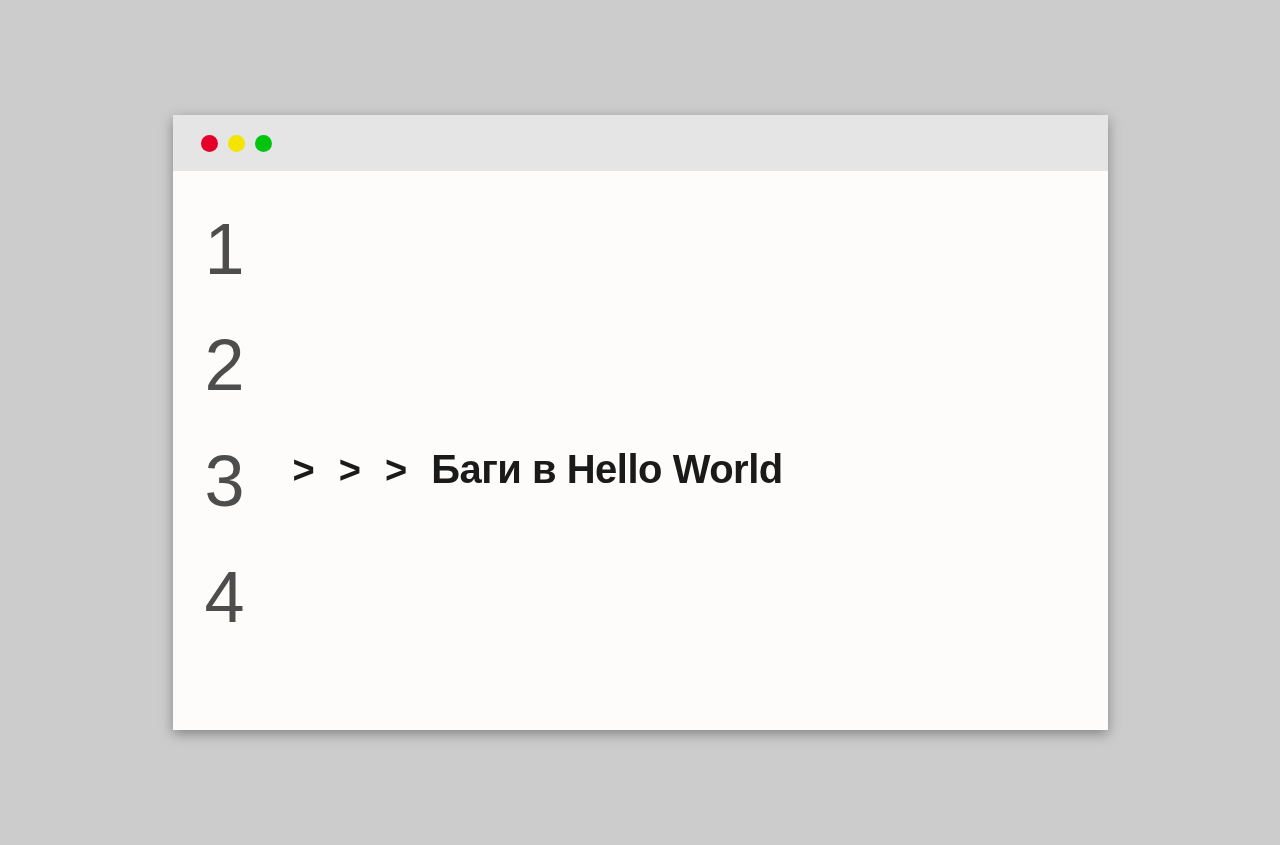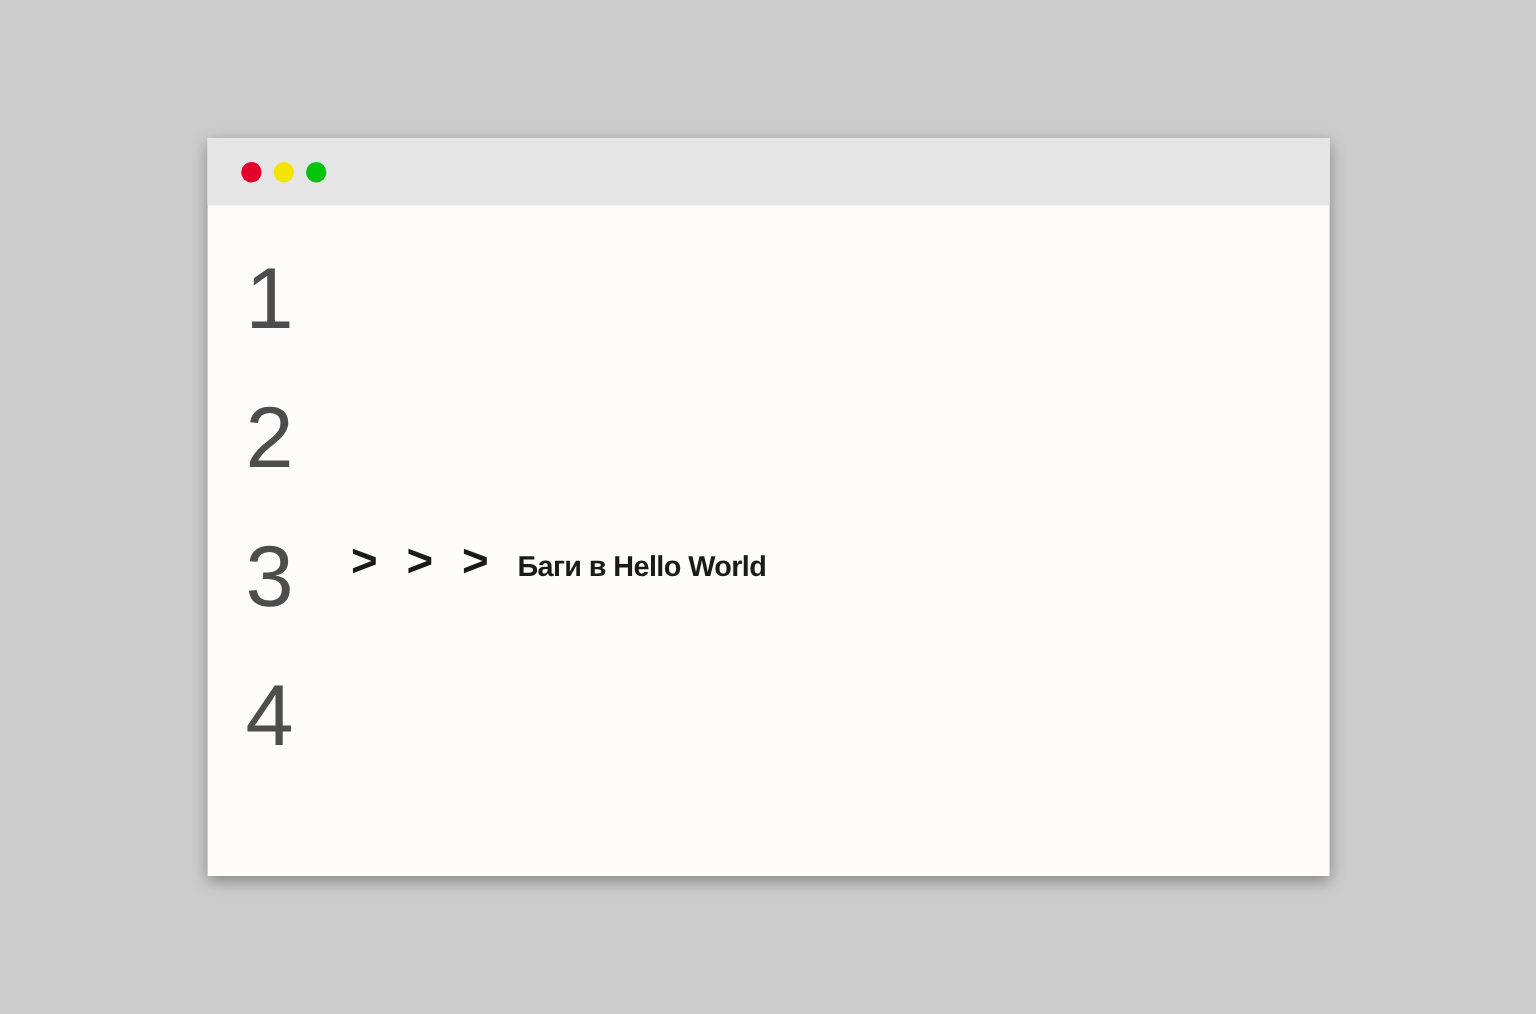--- a/index.html
+++ b/index.html
@@ -69,21 +69,21 @@
       display: flex;
       gap: 24px;
     }
     .chevron {
       font-size: 38px;
       font-weight: 700;
       color: #1a1a1a;
       line-height: 1;
     }
     .code-text {
-      font-size: 24px;
+      font-size: 40px;
       font-weight: 700;
       color: #1a1a1a;
       line-height: 1;
       letter-spacing: -0.5px;
     }
   </style>
 </head>
 <body>
 
 <div class="window">

